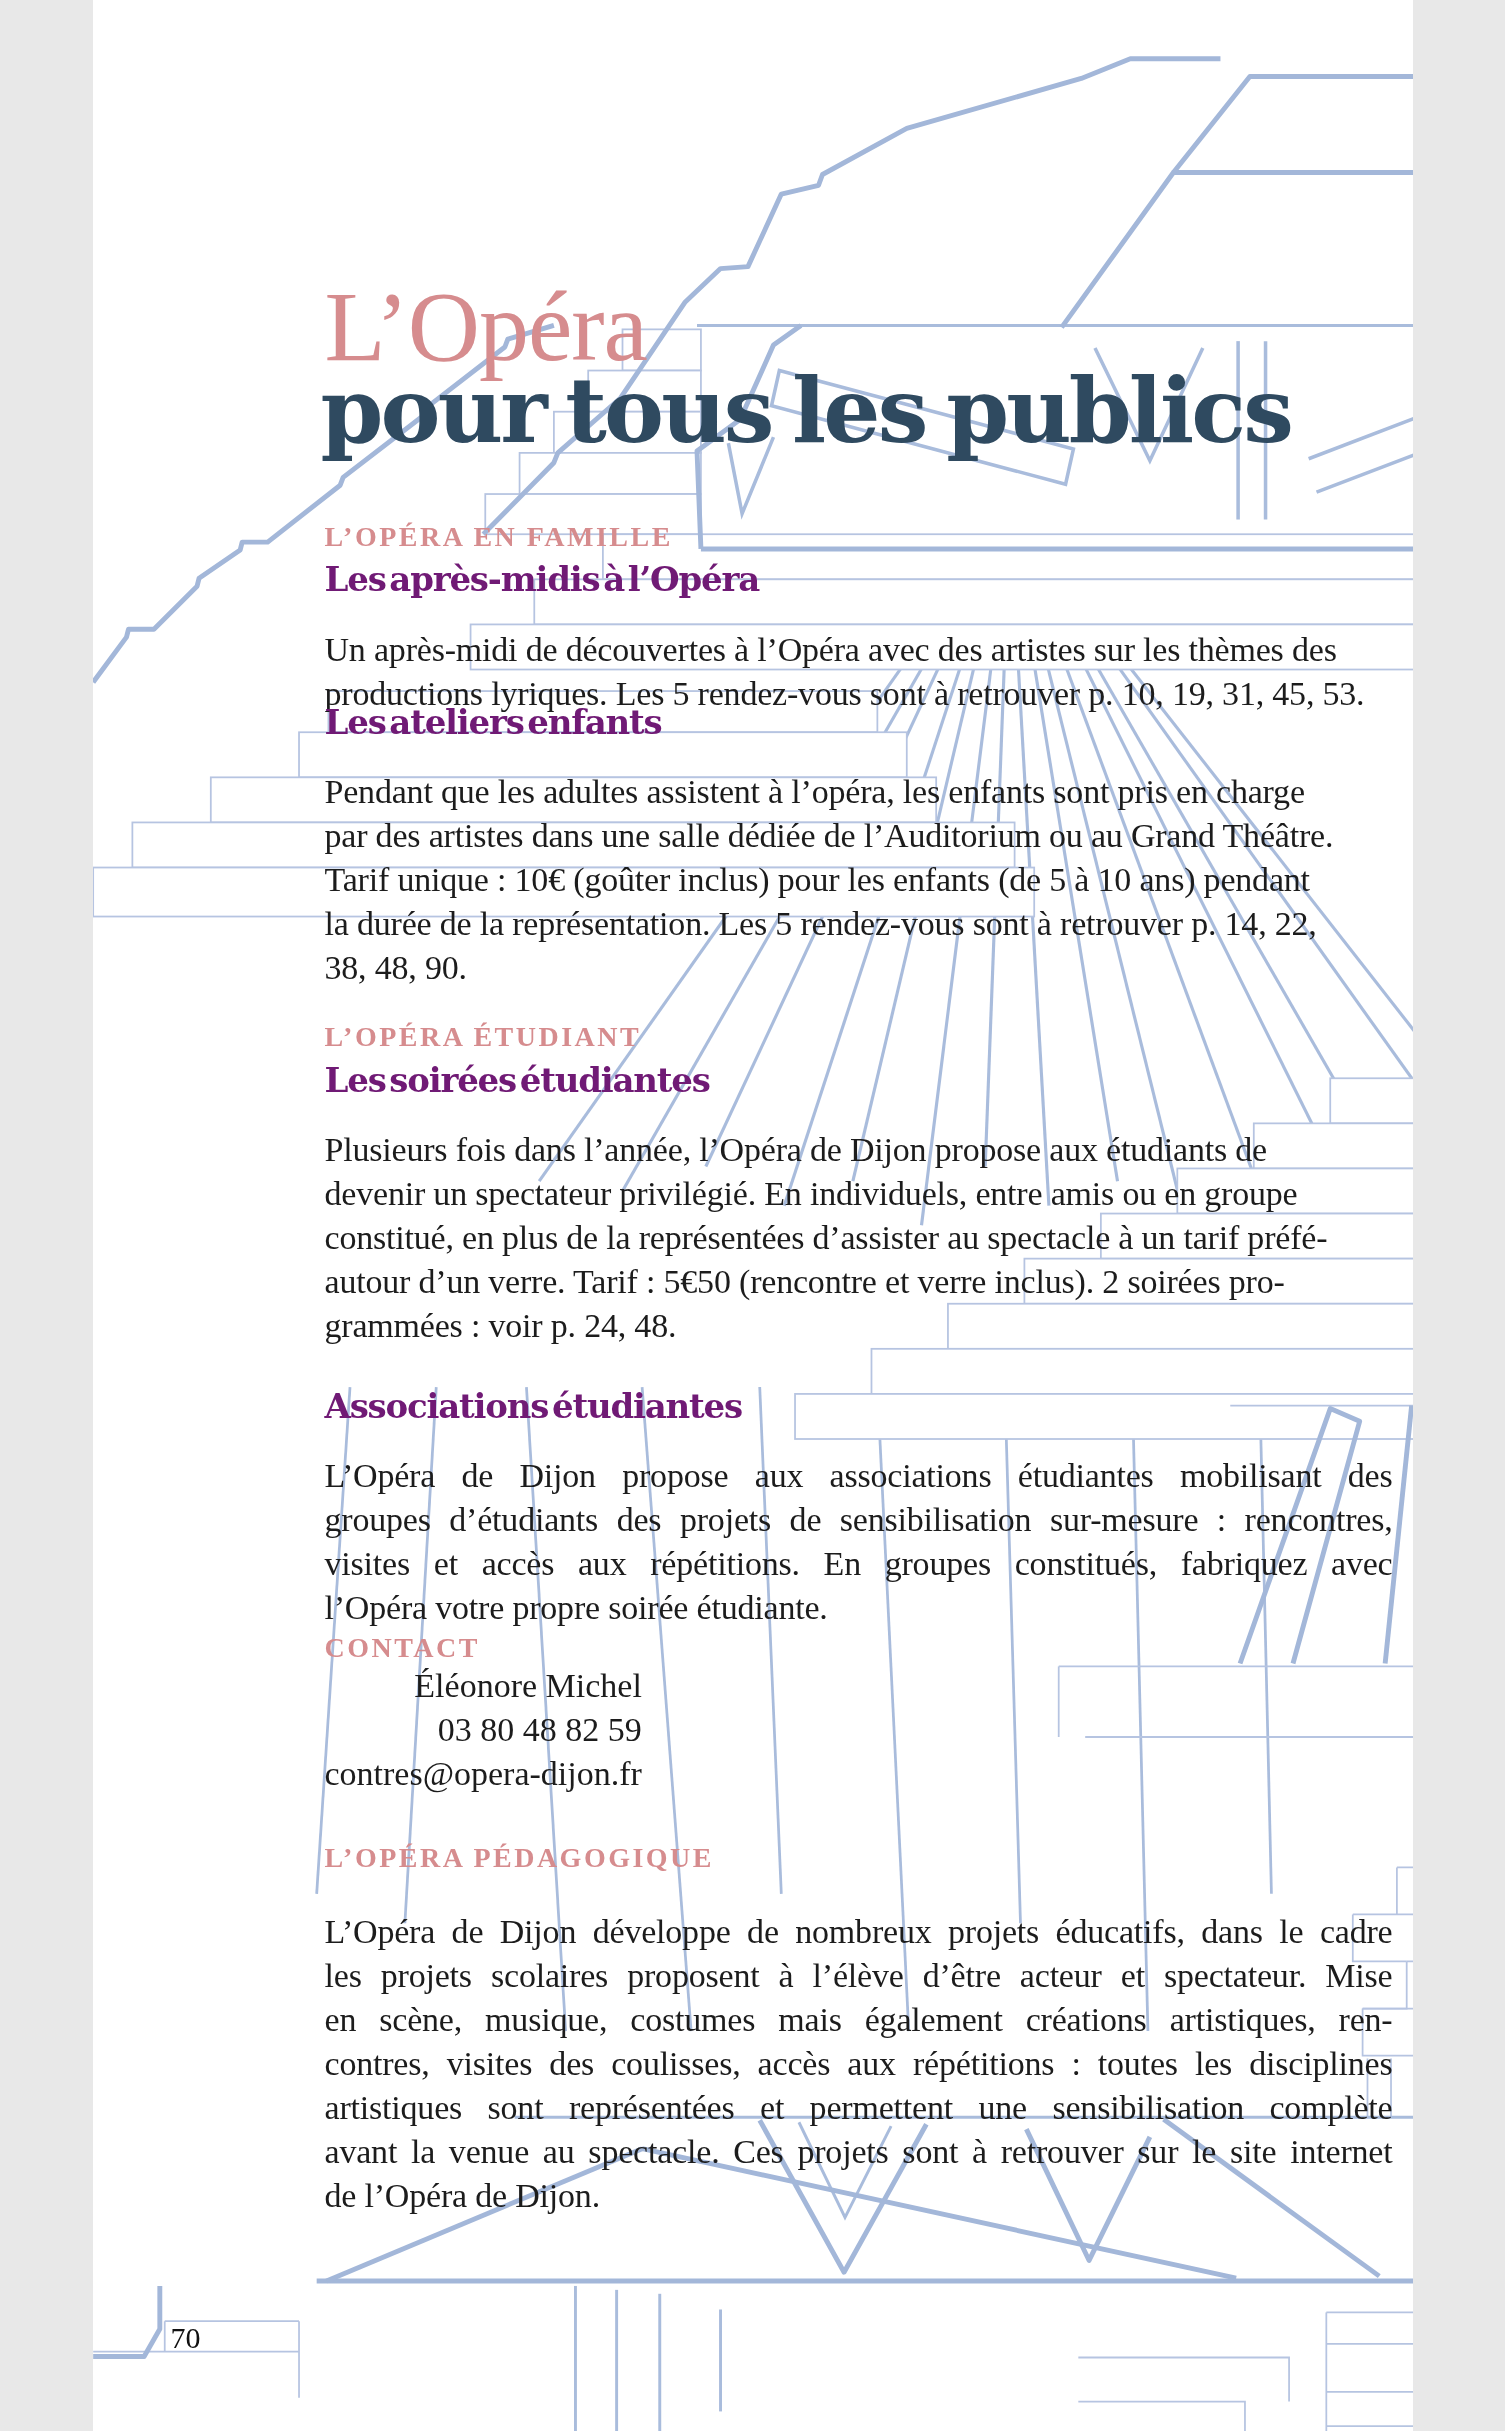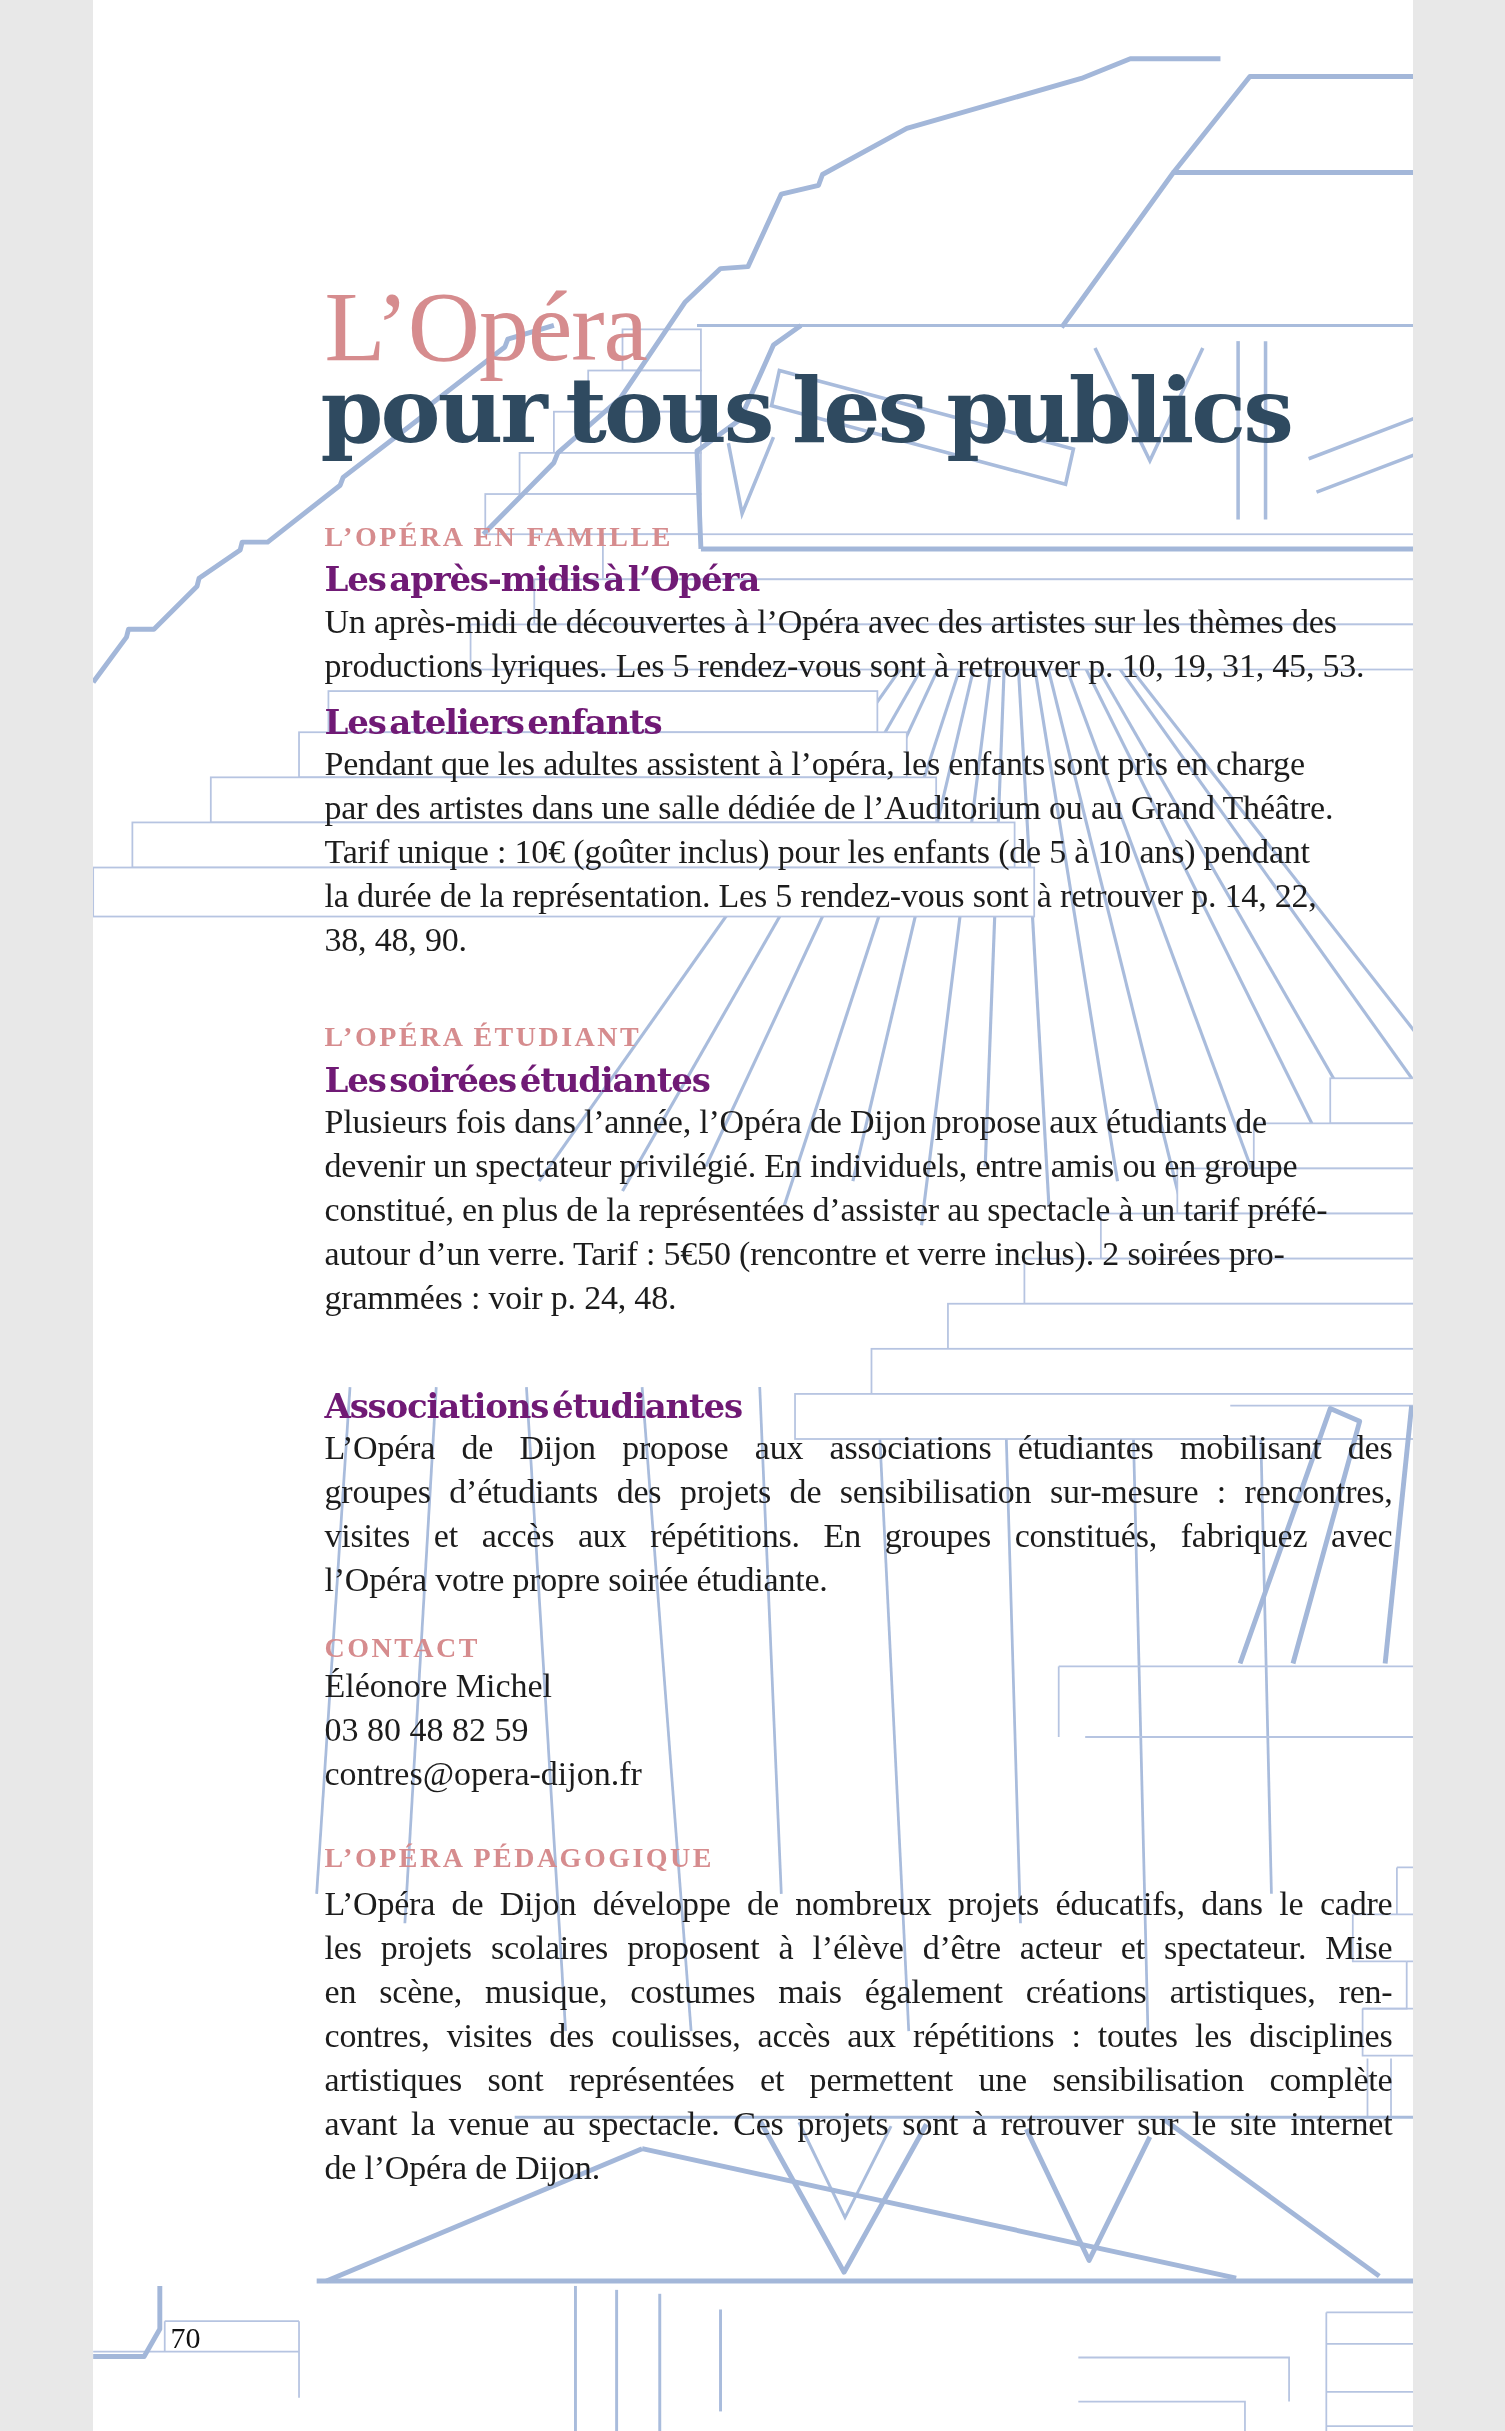--- a/index.html
+++ b/index.html
@@ -28,25 +28,25 @@
     letter-spacing:-2.9px;word-spacing:-7.8px;
   }
   .caps{
     font-family:"Liberation Serif",serif;font-weight:600;font-size:28px;
     letter-spacing:2.5px;color:var(--accent-pink);line-height:35px;white-space:nowrap;
   }
   .subhead{
     font-family:"DejaVu Serif",serif;font-weight:700;font-size:34px;
     letter-spacing:-1.2px;word-spacing:-6.9px;color:#701a75;line-height:41px;white-space:nowrap;
   }
-  .par{width:1068px;}
+  .par{width:1068px;margin-top:28px;}
   .par .line{height:44px;line-height:44px;font-size:34px;letter-spacing:-0.2px;white-space:nowrap;}
   .par.justified .line{white-space:normal;text-align:justify;text-align-last:justify;}
   .par.justified .line:last-child{text-align-last:left;}
-  .contact-block .line{height:44px;line-height:44px;font-size:34px;}
+  .contact-block .line{height:44px;line-height:44px;font-size:34px;text-align:right;}
   .pagenum{left:78px;top:2321px;font-size:30px;color:#111;}
 </style>
 </head>
 <body>
 
 <div class="page">
 
   <svg class="bg" viewBox="0 0 1536 2481" fill="none">
 
     <g stroke="var(--line-med)" stroke-width="3.2">

